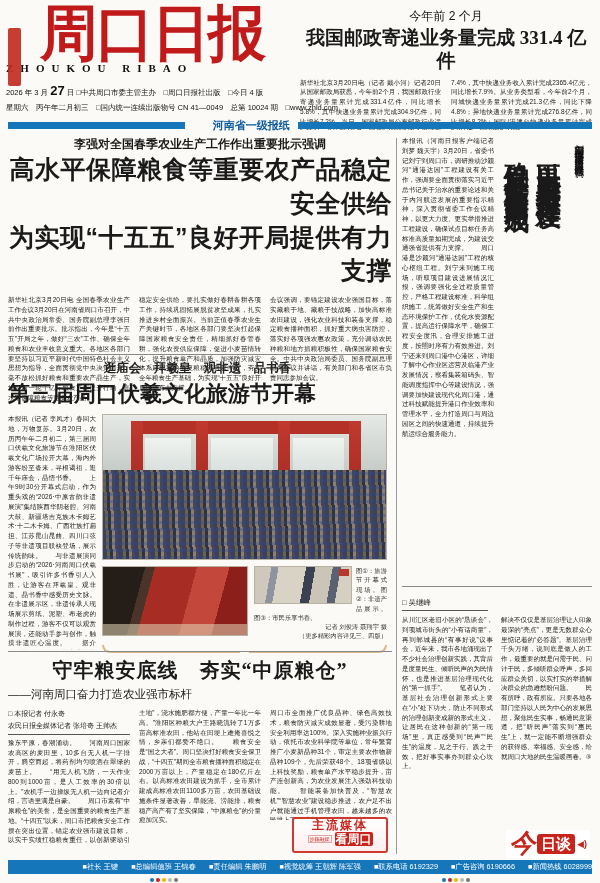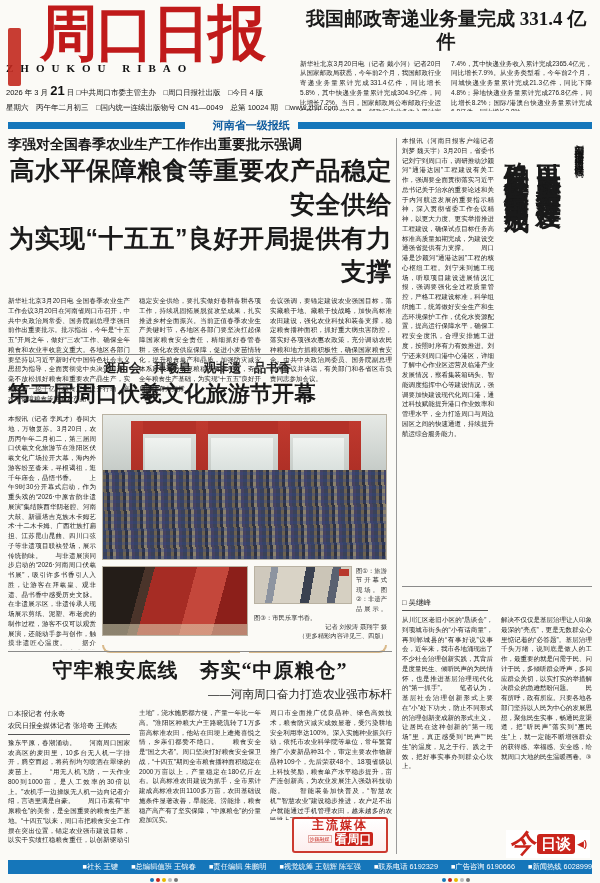--- a/index.html
+++ b/index.html
@@ -33,21 +33,21 @@
   .postal .cols div{flex:1;}
 
   
   .left-region{position:absolute;left:8px;top:134px;width:384px;height:727px;}
   .right-region{position:absolute;left:402px;right:8px;top:134px;height:727px;}
   .vdivider{position:absolute;left:396px;top:138px;height:716px;width:1px;background:#9a9a9a;}
   .hr{border:none;border-top:1px solid #8a8a8a;margin:0;}
 
   
   .liqiang{position:absolute;top:0;left:0;right:0;height:218px;}
-  .liqiang .kick{text-align:left;font-size:14px;font-weight:bold;margin-top:2px;}
+  .liqiang .kick{text-align:center;font-size:12px;font-weight:bold;margin-top:2px;}
   .liqiang .hl{text-align:right;font-size:25px;font-weight:bold;line-height:1.35;letter-spacing:.5px;}
   .liqiang .cols{display:flex;gap:9px;margin-top:7px;height:112px;}
   .liqiang .cols div{flex:1;}
   .ldiv1{position:absolute;top:220px;left:0;right:0;}
 
   
   .fuxi{position:absolute;top:226px;left:0;right:5px;height:288px;}
   .fuxi .kick{text-align:center;font-size:12.5px;font-weight:bold;color:#222;}
   .fuxi .hl{text-align:left;font-size:22px;font-weight:bold;margin:2px 0 5px 0;}
   .fuxi .content{display:flex;gap:6px;}
@@ -77,21 +77,21 @@
   .note{font-size:6.3px;text-align:right;color:#333;}
   .bracket{position:relative;height:9px;margin-top:4px;}
   .bracket::before,.bracket::after{content:"";position:absolute;top:0;height:6px;border-bottom:2px solid #d9b98a;}
   .bracket::before{left:0;right:51.5%;border-bottom-left-radius:8px;border-left:2px solid #d9b98a;}
   .bracket::after{right:0;left:51.5%;border-bottom-right-radius:8px;border-right:2px solid #d9b98a;}
   .ldiv2{position:absolute;top:517px;left:0;right:0;}
 
   
   .grain{position:absolute;top:523px;left:0;right:0;height:204px;}
   .grain .hl{text-align:center;font-size:20px;font-weight:bold;letter-spacing:1px;}
-  .grain .sub{text-align:right;font-size:11.5px;margin:3px 0 6px 0;color:#222;}
+  .grain .sub{text-align:left;font-size:11.5px;margin:3px 0 6px 0;color:#222;}
   .grain .cols{display:flex;gap:9px;height:150px;}
   .grain .cols>div{flex:1;}
   .byline{font-size:7px;color:#222;line-height:1.7;border-bottom:1px solid #555;padding-bottom:2px;margin-bottom:3px;}
   .media-badge{position:absolute;right:4px;bottom:8px;width:92px;height:32px;border:2px solid #cc3a30;border-radius:3px;
     background:linear-gradient(180deg,#fff,#fdeeee);display:flex;flex-direction:column;align-items:center;justify-content:flex-start;}
   .media-badge .t{font-size:12px;font-weight:bold;color:#c9241c;letter-spacing:2px;line-height:1;}
   .media-badge .row{display:flex;align-items:center;gap:3px;margin-top:1px;}
   .media-badge .s{font-size:5px;color:#c9241c;border:1px solid #e0a7a2;padding:0 1px;}
   .media-badge .m{font-size:12px;font-weight:bold;color:#fff;background:#c9241c;padding:0 1px;border-radius:2px;line-height:1.2;}
 
@@ -132,29 +132,30 @@
 
 <div class="page">
 
   <div class="masthead-left">
     <div class="seal"></div>
     <div class="title">周口日报</div>
     <div class="pinyin">ZHOUKOU RIBAO</div>
     <div class="dateline">
       <div>
         <span>2026 年 3 月</span>
-        <span class="day">21</span>
+        <span class="day">27</span>
         <span>日</span>
         <span>□中共周口市委主管主办　□周口日报社出版　□今日 4 版</span>
       </div>
       <div>星期六　丙午年二月初三　□国内统一连续出版物号 CN 41—0049　总第 10024 期　□www.zhld.com</div>
     </div>
   </div>
 
   <div class="postal">
+    <div class="kick">今年前 2 个月</div>
     <div class="hl serif">我国邮政寄递业务量完成 331.4 亿件</div>
     <div class="cols">
       <div class="jt small">新华社北京3月20日电（记者 戴小河）记者20日从国家邮政局获悉，今年前2个月，我国邮政行业寄递业务量累计完成331.4亿件，同比增长5.8%，其中快递业务量累计完成304.9亿件，同比增长7.2%。当日，国家邮政局公布邮政行业运行情况。今年前2个月，邮政行业业务收入累计完成289.8亿元，同比增长</div>
       <div class="jt small">7.4%，其中快递业务收入累计完成2365.4亿元，同比增长7.9%。从业务类型看，今年前2个月，同城快递业务量累计完成21.3亿件，同比下降4.8%；异地快递业务量累计完成276.8亿件，同比增长8.2%；国际/港澳台快递业务量累计完成6.8亿件，同比增长2.8%。</div>
     </div>
   </div>
 
   <div class="band">
     <div class="bar b1"></div>
     <div class="lbl">河南省一级报纸</div>

